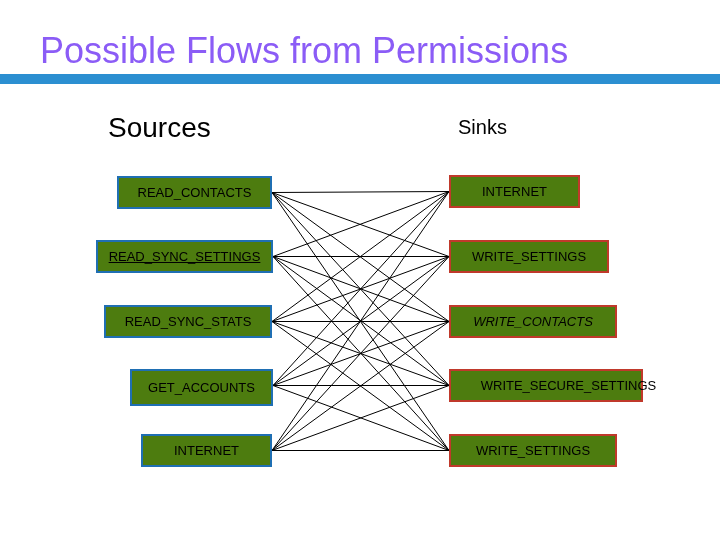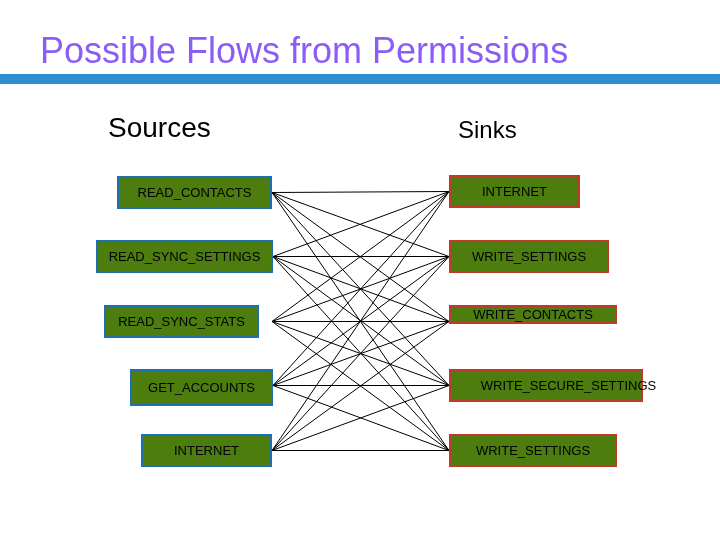--- a/index.html
+++ b/index.html
@@ -1,21 +1,21 @@
 <!DOCTYPE html>
 <html><head>
 <meta charset="utf-8">
 <style>
   * { box-sizing: border-box; margin: 0; padding: 0; }
   html, body { width: 720px; height: 540px; font-family: Arial, Helvetica, sans-serif; background: #fff; overflow: hidden; }
   .slide { position: relative; width: 720px; height: 540px; }
   .title-band { position: absolute; left: 0; right: 0; top: 74px; height: 10px; background: #2b8fd1; }
   .title { position: absolute; left: 40px; top: 30px; font-size: 36px; font-weight: 400; color: #8b5cf6; }
   .section-sources { position: absolute; left: 108px; top: 112px; font-size: 28px; font-weight: 400; color: #000; text-align: right; }
-  .section-sinks { position: absolute; left: 458px; top: 116px; font-size: 24px; font-weight: 400; color: #000; }
+  .section-sinks { position: absolute; left: 458px; top: 116px; font-size: 20px; font-weight: 400; color: #000; }
   .box { position: absolute; border: 2px solid; display: flex; align-items: center; justify-content: center; font-size: 13px; font-weight: 400; background: #4d7c0f; }
   .src { border-color: #1f6fb3; }
   .snk { border-color: #c0392b; }
   svg.edges { position: absolute; left: 0; top: 0; width: 720px; height: 540px; pointer-events: none; }
   svg.edges line { stroke: #000; stroke-width: 1; }
 </style>
 </head>
 <body>
 
 <div class="slide">
@@ -47,39 +47,39 @@
       <line x1="272" y1="450.5" x2="449" y2="191.5"></line>
       <line x1="272" y1="450.5" x2="449" y2="256.5"></line>
       <line x1="272" y1="450.5" x2="449" y2="321.5"></line>
       <line x1="272" y1="450.5" x2="449" y2="385.5"></line>
       <line x1="272" y1="450.5" x2="449" y2="450.5"></line>
     </svg>
   <div id="boxes">
       <div class="box src" style="left: 117px; top: 176px; width: 155px; height: 33px;">
         <span>READ_CONTACTS</span>
       </div>
-      <div class="box src" style="left: 96px; top: 240px; width: 177px; height: 33px;">
+      <div class="box src" style="left: 96px; top: 240px; width: 177px; height: 33px; text-decoration: underline;">
         <span>READ_SYNC_SETTINGS</span>
       </div>
-      <div class="box src" style="left: 104px; top: 305px; width: 155px; height: 33px; text-align: center;">
+      <div class="box src" style="left: 104px; top: 305px; width: 168px; height: 33px; text-align: center;">
         <span>READ_SYNC_STATS</span>
       </div>
       <div class="box src" style="left: 130px; top: 369px; width: 143px; height: 37px;">
         <span>GET_ACCOUNTS</span>
       </div>
       <div class="box src" style="left: 141px; top: 434px; width: 131px; height: 33px;">
         <span>INTERNET</span>
       </div>
       <div class="box snk" style="left: 449px; top: 175px; width: 131px; height: 33px;">
         <span>INTERNET</span>
       </div>
       <div class="box snk" style="left: 449px; top: 240px; width: 160px; height: 33px;">
         <span>WRITE_SETTINGS</span>
       </div>
-      <div class="box snk" style="left: 449px; top: 305px; width: 168px; height: 19px;">
+      <div class="box snk" style="left: 449px; top: 305px; width: 168px; height: 33px; font-style: italic;">
         <span>WRITE_CONTACTS</span>
       </div>
       <div class="box snk" style="left: 449px; top: 369px; width: 194px; height: 33px; padding-left: 45px;">
         <span>WRITE_SECURE_SETTINGS</span>
       </div>
       <div class="box snk" style="left: 449px; top: 434px; width: 168px; height: 33px;">
         <span>WRITE_SETTINGS</span>
       </div>
     </div>
 </div>

